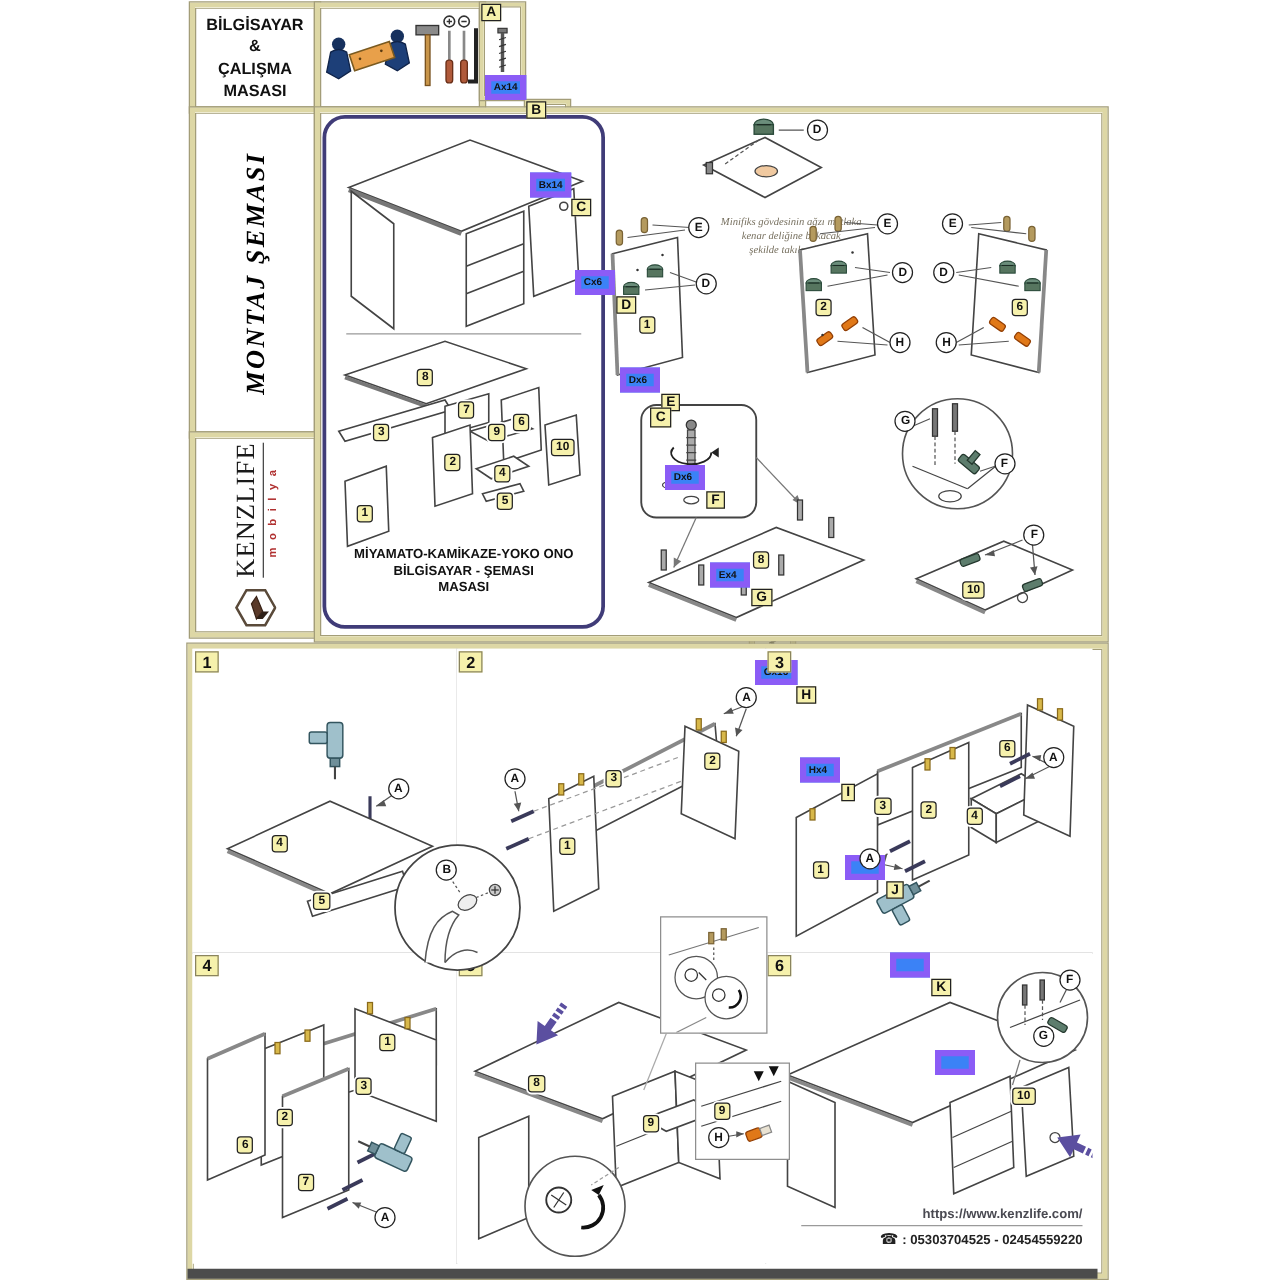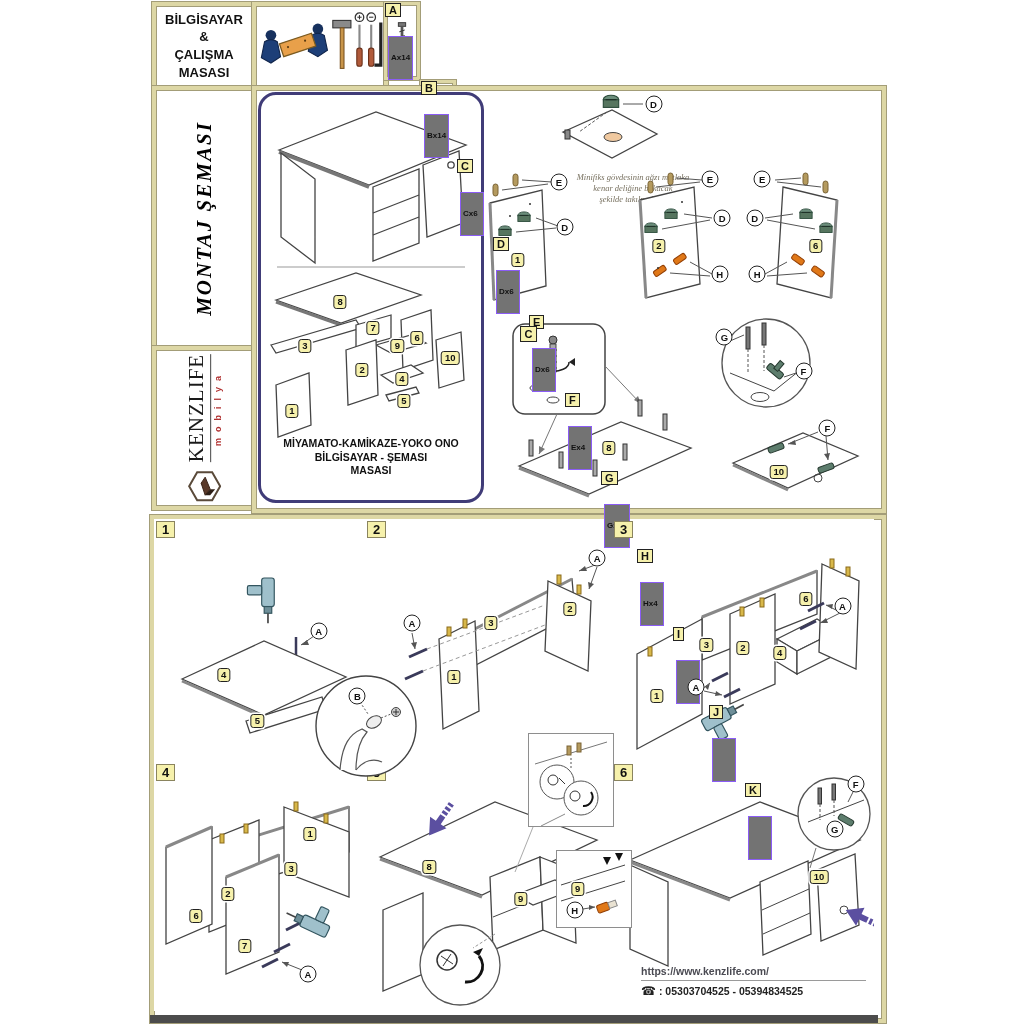--- a/index.html
+++ b/index.html
@@ -16,22 +16,22 @@
           font-size:21px;letter-spacing:2px;color:#000;}
   .brandname{font-family:"Liberation Serif","DejaVu Serif",serif;font-size:21px;letter-spacing:1px;
              color:#1a1a1a;border-bottom:1.5px solid #444;padding-bottom:1px;}
   .brandsub{color:#b03030;font-weight:bold;font-size:9px;letter-spacing:6px;margin-top:2px;}
   .titletext{font-weight:bold;font-size:13px;line-height:1.35;}
   
   .hwbox{position:relative;background:#fff;border:3px solid #ddd7a5;outline:1px solid #a39d78;
          box-shadow:inset 0 0 0 1px #a39d78;display:flex;align-items:center;justify-content:center;}
   .hwletter{position:absolute;top:-2px;left:-2px;background:#f6f1ac;border:1px solid #222;
             font-weight:bold;font-size:11px;line-height:12px;padding:0 3px;z-index:3;}
-  .hwqty{position:absolute;bottom:-3px;left:1px;background:#737373;border:1px solid #8b5cf6;
-         font-weight:bold;font-size:8px;line-height:10px;padding:16px 2px;min-width:18px;min-height:10px;z-index:3;}
+  .hwqty{position:absolute;bottom:-3px;left:1px;background:#3b82f6;border:5px solid #8b5cf6;
+         font-weight:bold;font-size:8px;line-height:10px;padding:0 2px;min-width:18px;min-height:10px;z-index:3;}
   
   .fig{position:absolute;}
   .fig svg{display:block;width:100%;height:100%;}
   .badge{position:absolute;transform:translate(-50%,-50%);font-weight:bold;z-index:5;
          font-family:"Liberation Sans",sans-serif;color:#111;}
   .part{background:#f6f1ac;border:1.5px solid #222;border-radius:3px;font-size:9.5px;
         line-height:12px;padding:0 3px;box-shadow:0 0 0 1.5px #fff;}
   .circ{background:#fff;border:1.5px solid #222;border-radius:50%;width:15px;height:15px;
         line-height:15px;font-size:9.5px;text-align:center;}
   .sq{background:#f6f1ac;border:1.5px solid #222;font-size:11px;line-height:14px;padding:0 4px;}
@@ -40,21 +40,21 @@
            font-size:8.5px;line-height:1.3;color:#77705f;text-align:center;}
   .prodname{position:absolute;left:0;right:0;bottom:22px;text-align:center;font-weight:bold;
             font-size:10.5px;line-height:1.3;}
   
   .cell{position:absolute;background:#fff;}
   .br{border-right:1px solid #8e8e8e;}
   .bb{border-bottom:1px solid #8e8e8e;}
   .stepnum{position:absolute;top:2px;left:2px;background:#f6f1ac;border:1px solid #8a845e;
            font-weight:bold;font-size:13px;line-height:15px;padding:0 5px;z-index:4;}
   .dbox{position:absolute;background:#fff;border:1px solid #8e8e8e;z-index:6;}
-  .footer{position:absolute;right:8px;top:203px;width:225px;text-align:left;z-index:7;}
+  .footer{position:absolute;right:8px;top:203px;width:225px;text-align:right;z-index:7;}
   .weburl{font-weight:bold;font-size:10.5px;color:#4a4a52;}
   .fdiv{border-top:1px solid #9a9a9a;margin:3px 0 3px 0;}
   .phoneline{font-weight:bold;font-size:10.5px;color:#222;}
   .phoneglyph{font-family:"DejaVu Sans",sans-serif;font-size:12px;margin-right:3px;}
   .botbar{position:absolute;left:150px;top:1015px;width:728px;height:8px;background:#4c4c4c;}
 </style>
 </head>
 <body>
 
 <div id="page">
@@ -621,21 +621,21 @@
             <rect x="226" y="55" width="16" height="6" rx="2" fill="#5d7d6d" stroke="#24382e"></rect>
           </g>
         <line x1="204" y1="86" x2="198" y2="106" stroke="#777"></line>
         <line x1="236" y1="40" x2="244" y2="24" stroke="#555"></line>
         <line x1="230" y1="62" x2="226" y2="66" stroke="#555"></line>
       </svg>
       
       <div class="footer">
         <div class="weburl">https://www.kenzlife.com/</div>
         <div class="fdiv"></div>
-        <div class="phoneline"><span class="phoneglyph">☎</span><span>: 05303704525 - 05394834525</span></div>
+        <div class="phoneline"><span class="phoneglyph">☎</span><span>: 05303704525 - 02454559220</span></div>
       </div>
     <span class="badge circ" style="left: 93%; top: 9%;">F</span><span class="badge circ" style="left: 85%; top: 27%;">G</span><span class="badge part" style="left: 79%; top: 46%;">10</span></div>
 
     <div class="fig" style="left:158px;top:153px;width:108px;height:108px;z-index:6;">
       <svg viewBox="0 0 108 108">
         <circle cx="54" cy="54" r="50" fill="#fff" stroke="#444" stroke-width="1.4"></circle>
         <path d="M28 98 C30 72 38 62 50 57 L55 60 C48 68 44 80 44 98" fill="#fff" stroke="#555" stroke-width="1.2"></path>
         <path d="M44 98 C52 88 62 86 70 90" fill="none" stroke="#555" stroke-width="1.2"></path>
         <ellipse cx="62" cy="50" rx="8" ry="5.5" transform="rotate(-30 62 50)" fill="#eee" stroke="#444"></ellipse>
         <circle cx="84" cy="40" r="4.5" fill="#ccc" stroke="#444"></circle>

